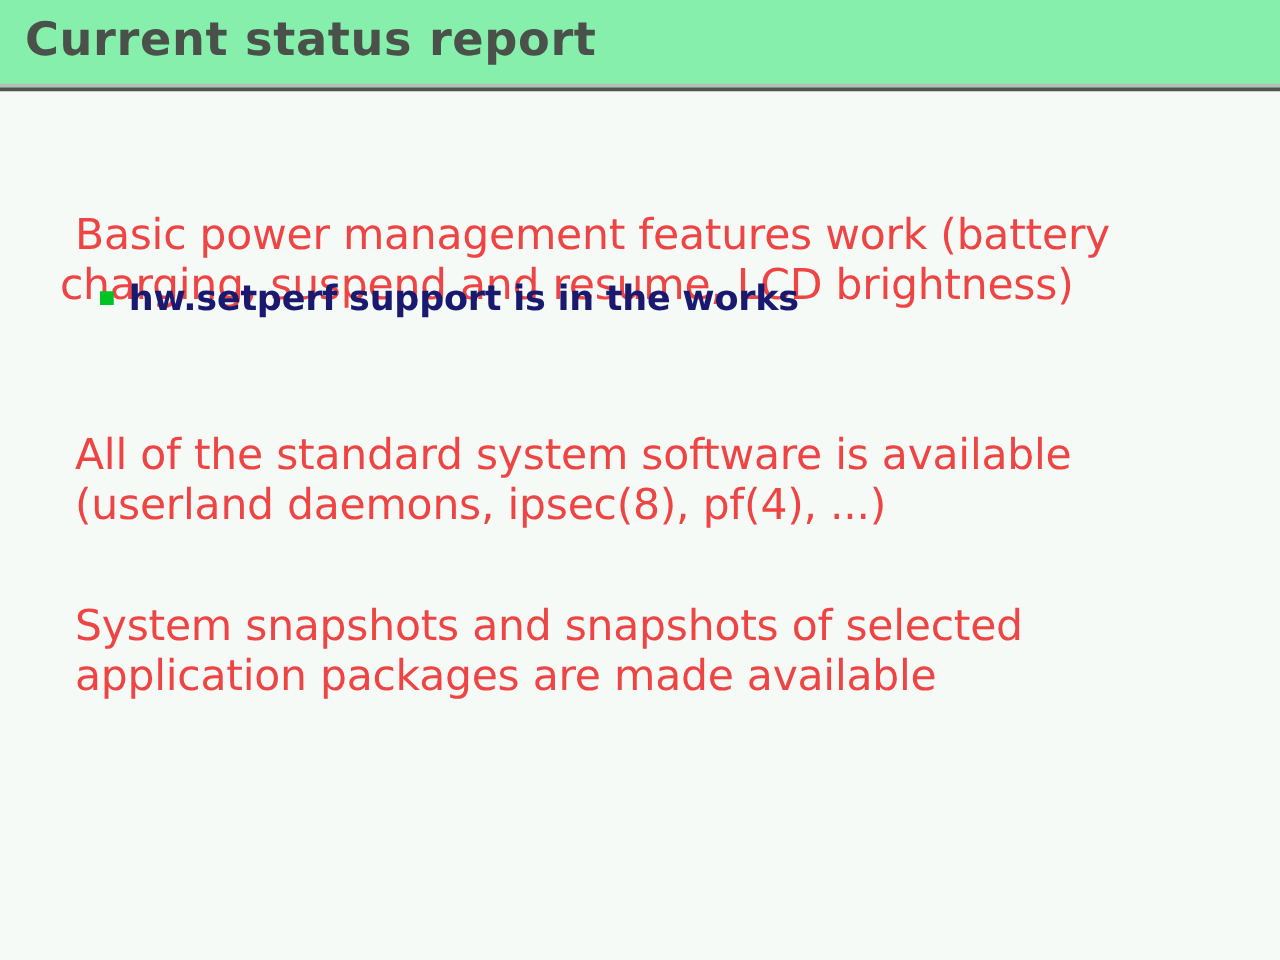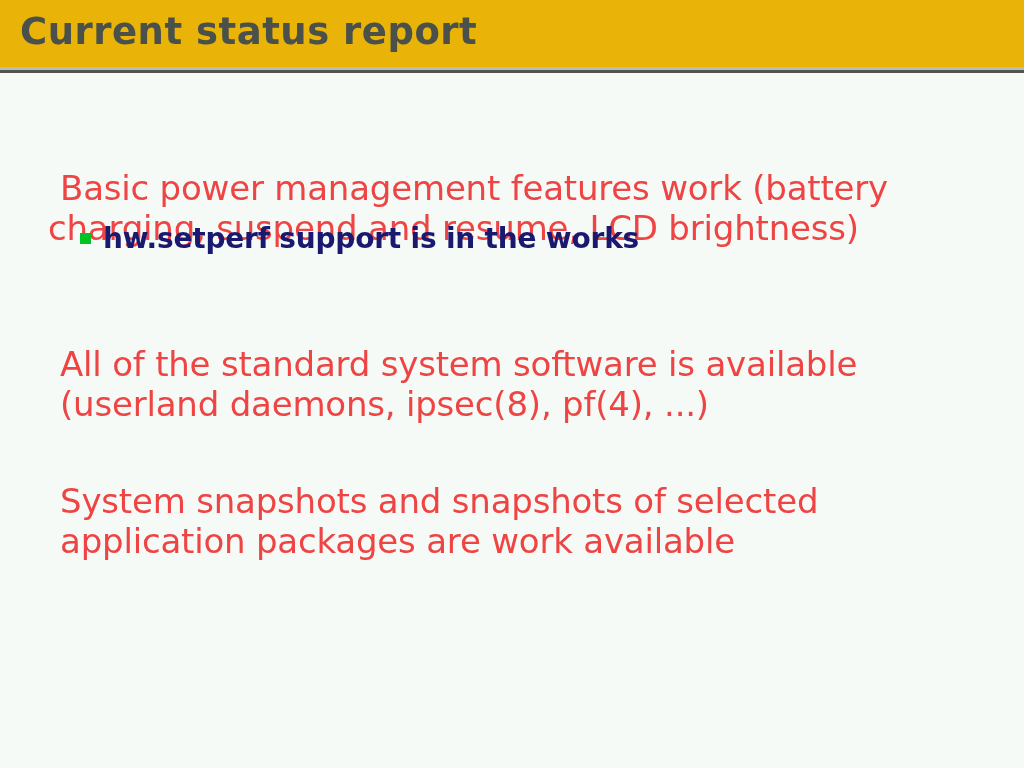--- a/index.html
+++ b/index.html
@@ -23,21 +23,21 @@
     box-sizing: border-box;
   }
 
   
   .slide-header {
     position: absolute;
     left: 0;
     top: 0;
     width: 1024px;
     height: 72px;
-    background: #eab308;
+    background: #86efac;
   }
 
   .slide-title {
     position: absolute;
     left: 20px;
     top: 9px;
     margin: 0;
     font-family: "DejaVu Sans", sans-serif;
     font-size: 37px;
     font-weight: bold;
@@ -151,16 +151,16 @@
 
     <p class="block block-1"> Basic power management features work (battery charging, suspend and resume, LCD brightness)</p>
 
     <div class="sub-bullet">
       <span class="bullet-marker"></span>
       <span class="bullet-text">hw.setperf support is in the works</span>
     </div>
 
     <p class="block block-2">All of the standard system software is available (userland daemons, ipsec(8), pf(4), ...)</p>
 
-    <p class="block block-3">System snapshots and snapshots of selected application packages are work available</p>
+    <p class="block block-3">System snapshots and snapshots of selected application packages are made available</p>
 
   </div>
 </div>
 
 </body></html>

